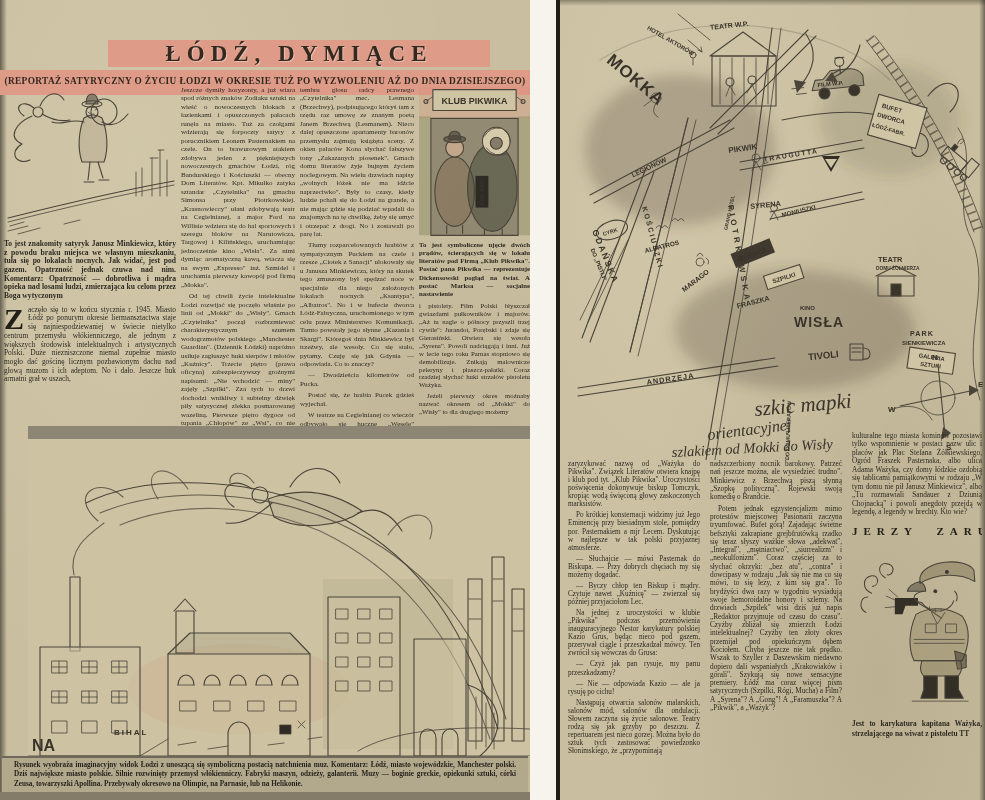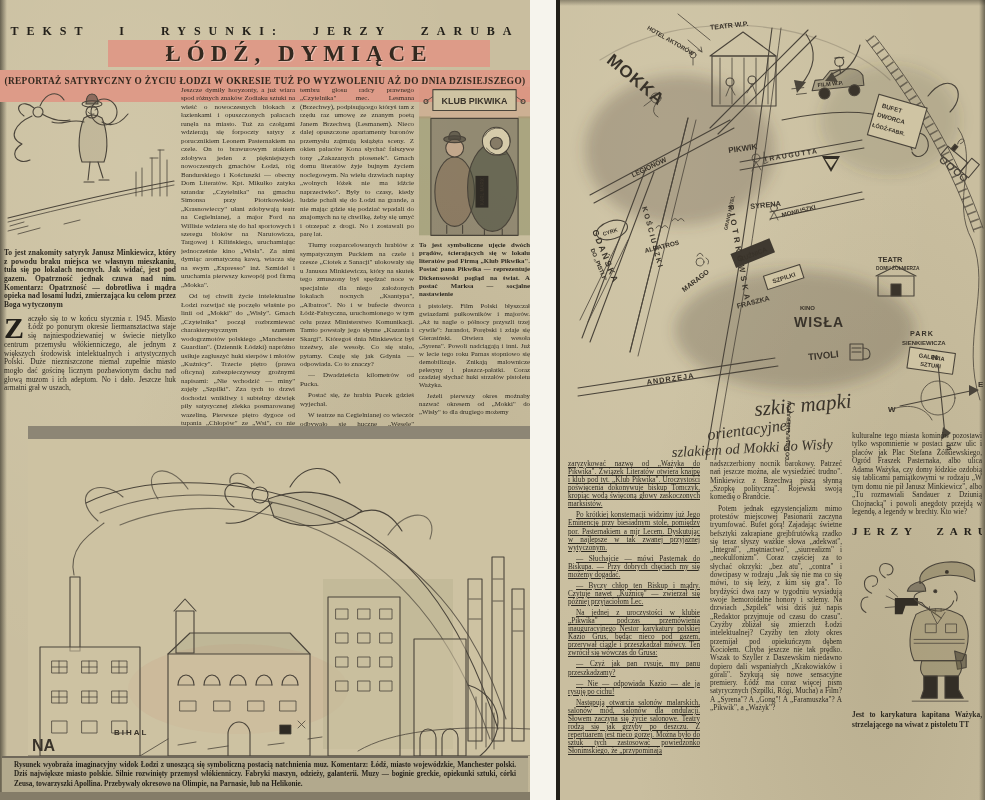--- a/index.html
+++ b/index.html
@@ -11,62 +11,61 @@
   #left-page{left:0;width:530px;}
   #right-page{left:556px;width:429px;border-left:4px solid #211e18;box-sizing:border-box;}
   .edge{position:absolute;pointer-events:none;}
   #ledge{left:0;top:0;width:7px;height:800px;background:linear-gradient(90deg,rgba(20,18,12,.55),transparent);}
   #redge{right:0;top:0;width:6px;height:800px;background:linear-gradient(270deg,rgba(20,18,12,.5),transparent);}
   #rtop{left:0;top:0;width:100%;height:6px;background:linear-gradient(180deg,rgba(20,18,12,.35),transparent);}
 
   .byline{position:absolute;top:24px;left:0;width:530px;text-align:center;font-weight:bold;font-size:12px;letter-spacing:8px;word-spacing:18px;color:#23201a;}
   .title-band{position:absolute;top:40px;left:108px;width:382px;height:27px;background:#dd9b88;text-align:center;}
   .title-band span{font-weight:bold;font-size:23px;line-height:27px;letter-spacing:6px;color:#33291f;text-shadow:1px 1px 0 rgba(255,255,255,.35);}
-  .subtitle-band{position:absolute;top:70px;left:0;width:530px;height:32px;background:#dd9b88;text-align:center;}
+  .subtitle-band{position:absolute;top:70px;left:0;width:530px;height:25px;background:#dd9b88;text-align:center;}
   .subtitle-band span{font-weight:bold;font-size:9.3px;line-height:15px;letter-spacing:.4px;color:#33291f;white-space:nowrap;}
 
   .col{position:absolute;text-align:justify;overflow:hidden;}
   .col p{margin:0 0 3px;text-indent:8px;}
   .col p.noind{text-indent:0;}
   #lcol1{left:4px;top:86px;width:172px;height:344px;}
   #lcol2{left:181px;top:86px;width:114px;height:340px;font-size:7px;line-height:1.21;}
   #lcol3{left:300px;top:86px;width:114px;height:340px;font-size:7px;line-height:1.21;}
   #lcol4{left:419px;top:86px;width:111px;height:344px;font-size:6.8px;line-height:1.17;}
   .cap{font-weight:bold;text-align:justify;}
-  #cap-tightrope{font-size:7.6px;line-height:1.14;margin:9px 0 5px;}
+  #cap-tightrope{font-size:7.6px;line-height:1.14;margin:0 0 5px;}
   #cap-pikwik{font-size:6.8px;line-height:1.2;margin:3px 0 4px;}
   #opening{font-size:7.4px;line-height:1.18;text-indent:0;}
   .dropcap{float:left;font-size:30px;line-height:24px;font-weight:bold;margin:1px 4px 0 0;color:#23201a;}
 
   #city-frame{position:absolute;left:28px;top:426px;width:502px;height:330px;border-top:13px solid #8d8675;box-sizing:border-box;background:#cdc2a2;}
   #city-caption{position:absolute;left:2px;top:756px;width:526px;box-sizing:border-box;background:#b2a98d;border-top:2px solid #6f685a;padding:3px 12px 4px;font-size:7.2px;line-height:1.3;text-align:justify;font-weight:bold;color:#27231c;}
   #left-bottom-band{position:absolute;left:0;top:792px;width:530px;height:8px;background:#847c68;}
 
-  #rcol1{left:8px;top:460px;width:132px;height:338px;font-size:7.2px;line-height:1.12;text-decoration:underline;}
+  #rcol1{left:8px;top:460px;width:132px;height:338px;font-size:7.2px;line-height:1.12;}
   #rcol2{left:150px;top:460px;width:132px;height:338px;font-size:7.3px;line-height:1.14;}
   #rcol3{left:292px;top:432px;width:130px;height:338px;font-size:7.3px;line-height:1.16;}
   .signature{font-weight:bold;font-size:11px;letter-spacing:6px;word-spacing:10px;margin:8px 0 6px;color:#23201a;white-space:nowrap;}
-  #cap-wazyk{font-size:7.4px;line-height:1.35;font-weight:bold;text-align:justify;margin-top:2px;}
+  #cap-wazyk{font-size:7.4px;line-height:1.35;font-weight:bold;text-align:justify;margin-top:11px;}
 
   svg text{fill:#39332a;}
   .sk{stroke:#4a443a;fill:none;stroke-width:1.1;stroke-linecap:round;stroke-linejoin:round;}
   .skf{stroke:#4a443a;stroke-width:1.1;stroke-linejoin:round;}
   .thin{stroke-width:.8;}
   .mlabel{font-family:"Liberation Sans",sans-serif;font-weight:bold;}
   .hand{font-style:italic;font-family:"Liberation Serif",serif;}
 </style>
 </head>
 <body>
 
 <div id="stage">
 
   <div class="page" id="left-page">
     <div class="edge" id="ledge"></div>
 
-    <div class="byline">TEKST I RYSUNKI: JERZY ZARUBA</div>
     <div class="title-band">
       <span>ŁÓDŹ, DYMIĄCE ATENY</span>
     </div>
     <div class="subtitle-band">
       <span>(REPORTAŻ SATYRYCZNY O ŻYCIU ŁODZI W OKRESIE TUŻ PO WYZWOLENIU AŻ DO DNIA DZISIEJSZEGO)</span>
     </div>
 
     <div class="col" id="lcol1">
       <svg width="172" height="150" viewBox="0 0 172 150">
         <circle class="sk" cx="100" cy="26" r="13"></circle>
@@ -419,21 +418,21 @@
       <g>
         <text x="195" y="416" font-size="21" class="hand" transform="rotate(-5 195 416)">szkic mapki</text>
         <text x="148" y="440" font-size="16" class="hand" transform="rotate(-7 148 440)">orientacyjnej</text>
         <text x="112" y="457" font-size="14.5" class="hand" transform="rotate(-3 112 457)">szlakiem od Mokki do Wisły</text>
         <path class="sk thin" d="M330,410 C350,402 366,408 372,420"></path>
       </g>
     </svg>
 
     <div class="col" id="rcol1">
       <p class="noind">zaryzykować nazwę od „Ważyka do Pikwika". Związek Literatów otwiera knajpę i klub pod tyt. „Klub Pikwika". Uroczystości poświęcenia dokonywuje biskup Tomczyk, kropiąc wodą święconą głowy zaskoczonych marksistów.</p>
-      <p>Po krótkiej konsternacji widzimy już Jego Eminencję przy biesiadnym stole, pomiędzy por. Pasternakiem a mjr Lecem. Dyskutując w najlepsze w tak zwanej przyjaznej wytyczonym.</p>
+      <p>Po krótkiej konsternacji widzimy już Jego Eminencję przy biesiadnym stole, pomiędzy por. Pasternakiem a mjr Lecem. Dyskutując w najlepsze w tak polski przyjaznej atmosferze.</p>
       <p>— Słuchajcie — mówi Pasternak do Biskupa. — Przy dobrych chęciach my się możemy dogadać.</p>
       <p>— Byczy chłop ten Biskup i mądry. Czytuje nawet „Kuźnicę" — zwierzał się później przyjaciołom Lec.</p>
       <p>Na jednej z uroczystości w klubie „Pikwika" podczas przemówienia inauguracyjnego Nestor karykatury polskiej Kazio Grus, będąc nieco pod gazem, przerywał ciągle i przeszkadzał mówcy. Ten zwrócił się wówczas do Grusa:</p>
       <p>— Czyż jak pan rysuje, my panu przeszkadzamy?</p>
       <p>— Nie — odpowiada Kazio — ale ja rysuję po cichu!</p>
       <p>Następują otwarcia salonów malarskich, salonów mód, salonów dla ondulacji. Słowem zaczyna się życie salonowe. Teatry rodzą się jak grzyby po deszczu. Z repertuarem jest nieco gorzej. Można było do sztuk tych zastosować powiedzonko Słonimskiego, że „przypominają</p>
     </div>
     <div class="col" id="rcol2">
       <p class="noind">nadszczerbiony nocnik barokowy. Patrzeć nań jeszcze można, ale wysiedzieć trudno". Minkiewicz z Brzechwą piszą słynną „Szopkę polityczną". Rojewski swoją komedię o Brandcie.</p>
       <p>Potem jednak egzystencjalizm mimo protestów miejscowej Pasionarii zaczyna tryumfować. Bufet górą! Zajadając świetne befsztyki zakrapiane grejbfrutówką rzadko się teraz słyszy ważkie słowa „adekwat", „Integral", „mętniactwo", „siurrealizm" i „neokulfonizm". Coraz częściej za to słychać okrzyki: „bez atu", „contra" i dowcipasy w rodzaju „Jak się nie ma co się mówi, to się leży, z kim się gra". To brydżyści dwa razy w tygodniu wysiadują swoje hemoroidalne honory i szlemy. Na drzwiach „Szpilek" wisi dziś już napis „Redaktor przyjmuje od czasu do czasu". Czyżby zbliżał się zmierzch Łodzi intelektualnej? Czyżby ten złoty okres przemijał pod opiekuńczym dębem Kociołem. Chyba jeszcze nie tak prędko. Wszak to Szyller z Daszewskim niedawno dopiero dali wspaniałych „Krakowiaków i górali". Szykują się nowe sensacyjne premiery. Łódź ma coraz więcej pism satyrycznych (Szpilki, Rógi, Mucha) a Film? A „Syrena"? A „Gong"! A „Faramuszka"? A „Pikwik", a „Ważyk"?</p>

